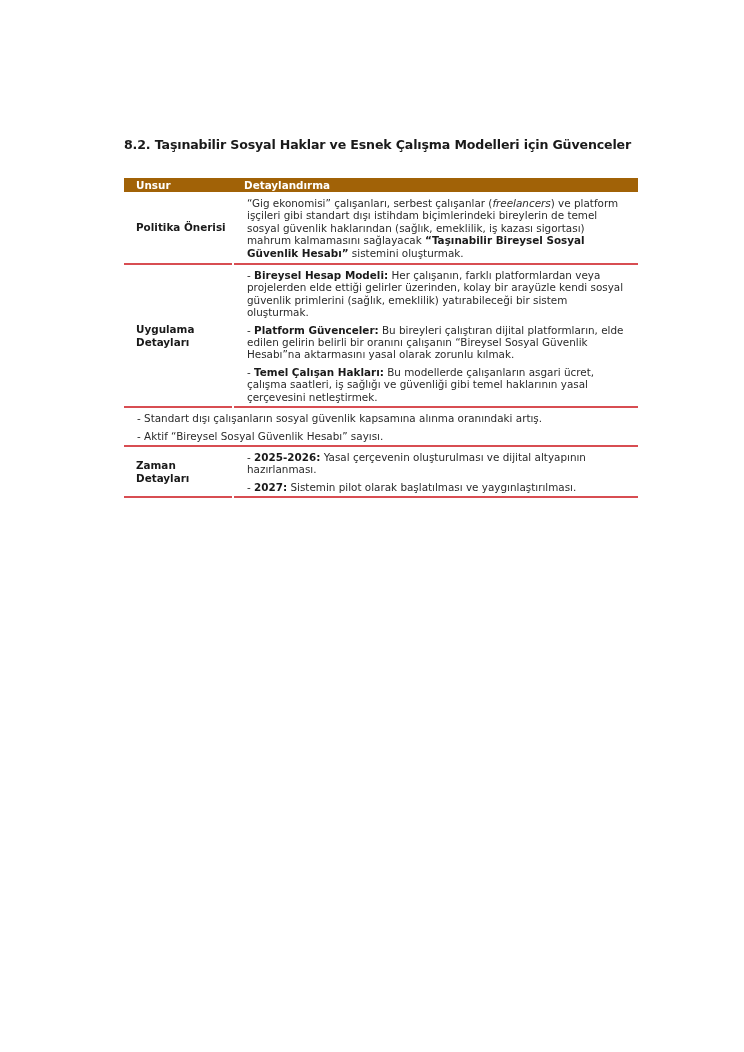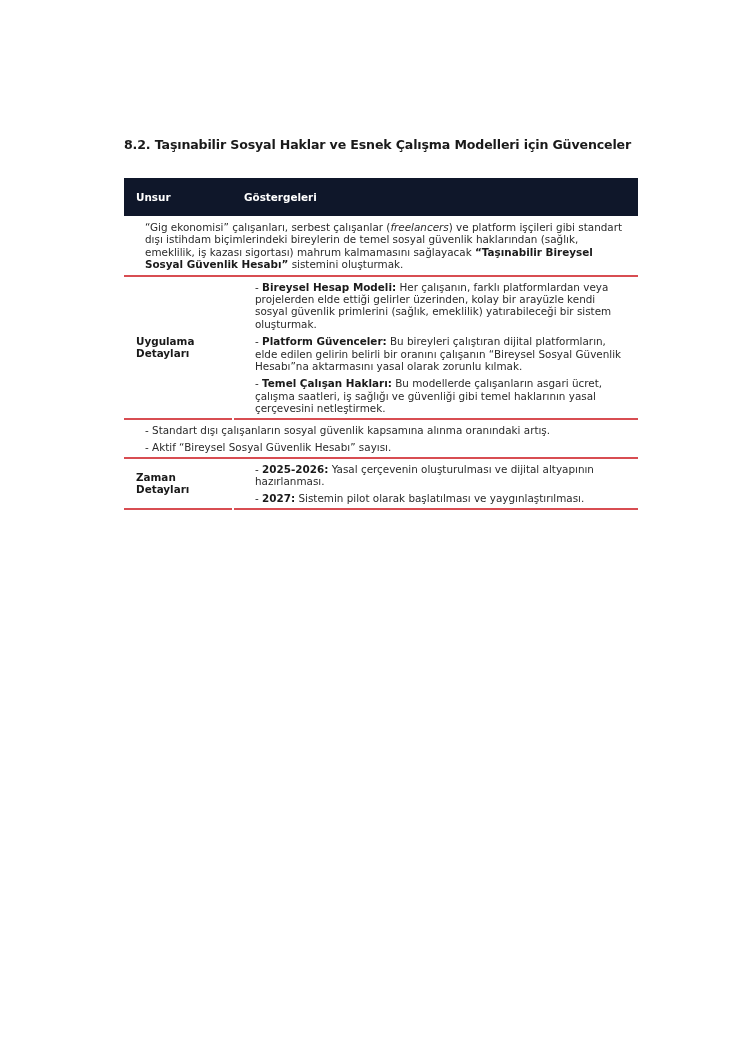--- a/index.html
+++ b/index.html
@@ -9,54 +9,55 @@
     }
     .title {
       position: absolute; left: 124px; top: 137px;
       font-size: 12.6px; font-weight: bold; letter-spacing: -0.15px; color: #1a1a1a;
       white-space: nowrap;
     }
     .table {
       position: absolute; left: 124px; top: 178px; width: 514px;
     }
     .thead {
-      display: flex; background: #0f172a; height: 38px; align-items: center;
+      display: flex; background: #a16207; height: 14px; align-items: center;
       color: #fff; font-weight: bold; font-size: 10.4px;
     }
     .thead .c1 { width: 110px; padding-left: 12px; box-sizing: border-box; }
     .thead .c2 { flex: 1; padding-left: 10px; }
     .row { display: flex; position: relative; }
     .row .c1 {
       width: 108px; box-sizing: border-box; padding-left: 12px;
       display: flex; align-items: center;
       font-weight: bold; font-size: 10.4px; line-height: 12.6px; color: #1a1a1a;
       border-bottom: 2px solid #d84d52; margin-right: 2px;
     }
     .row .c2 {
       flex: 1; box-sizing: border-box; padding: 4px 8px 3px 10px;
       font-size: 10.4px; line-height: 12.4px; color: #2a2a2a;
       border-bottom: 2px solid #d84d52;
     }
-    .row .c2 p { margin: 0 0 5px 11px; }
+    .row .c2 p { margin: 0 0 5px 3px; }
     .row .c2 p:last-child { margin-bottom: 0; }
     .b { font-weight: bold; color: #1a1a1a; }
     .i { font-style: italic; }
   </style>
 </head>
 <body>
 
 <div class="title">8.2. Taşınabilir Sosyal Haklar ve Esnek Çalışma Modelleri için Güvenceler</div>
 
 <div class="table">
   <div class="thead">
     <div class="c1">Unsur</div>
-    <div class="c2">Göstergeleri</div>
+    <div class="c2">Detaylandırma</div>
   </div>
 
   <div class="row">
+    <div class="c1" style="width:108px">Politika Önerisi</div>
     <div class="c2" style="padding-top:5px;padding-bottom:4px">
       <p><span>“Gig ekonomisi” çalışanları, serbest çalışanlar (</span><span class="i">freelancers</span><span>) ve platform işçileri gibi standart dışı istihdam biçimlerindeki bireylerin de temel sosyal güvenlik haklarından (sağlık, emeklilik, iş kazası sigortası) mahrum kalmamasını sağlayacak </span><span class="b">“Taşınabilir Bireysel Sosyal Güvenlik Hesabı”</span><span> sistemini oluşturmak.</span></p>
     </div>
   </div>
 
   <div class="row">
     <div class="c1">Uygulama Detayları</div>
     <div class="c2">
       <p><span>- </span><span class="b">Bireysel Hesap Modeli:</span><span> Her çalışanın, farklı platformlardan veya projelerden elde ettiği gelirler üzerinden, kolay bir arayüzle kendi sosyal güvenlik primlerini (sağlık, emeklilik) yatırabileceği bir sistem oluşturmak.</span></p>
       <p><span>- </span><span class="b">Platform Güvenceler:</span><span> Bu bireyleri çalıştıran dijital platformların, elde edilen gelirin belirli bir oranını çalışanın “Bireysel Sosyal Güvenlik Hesabı”na aktarmasını yasal olarak zorunlu kılmak.</span></p>

